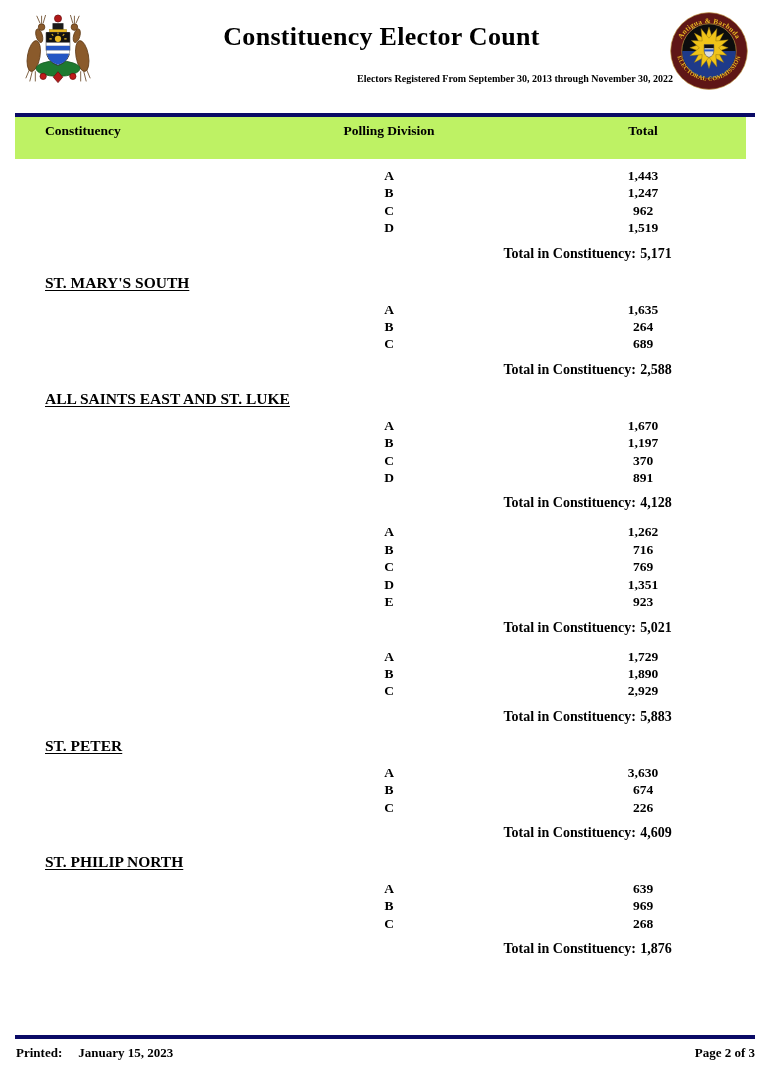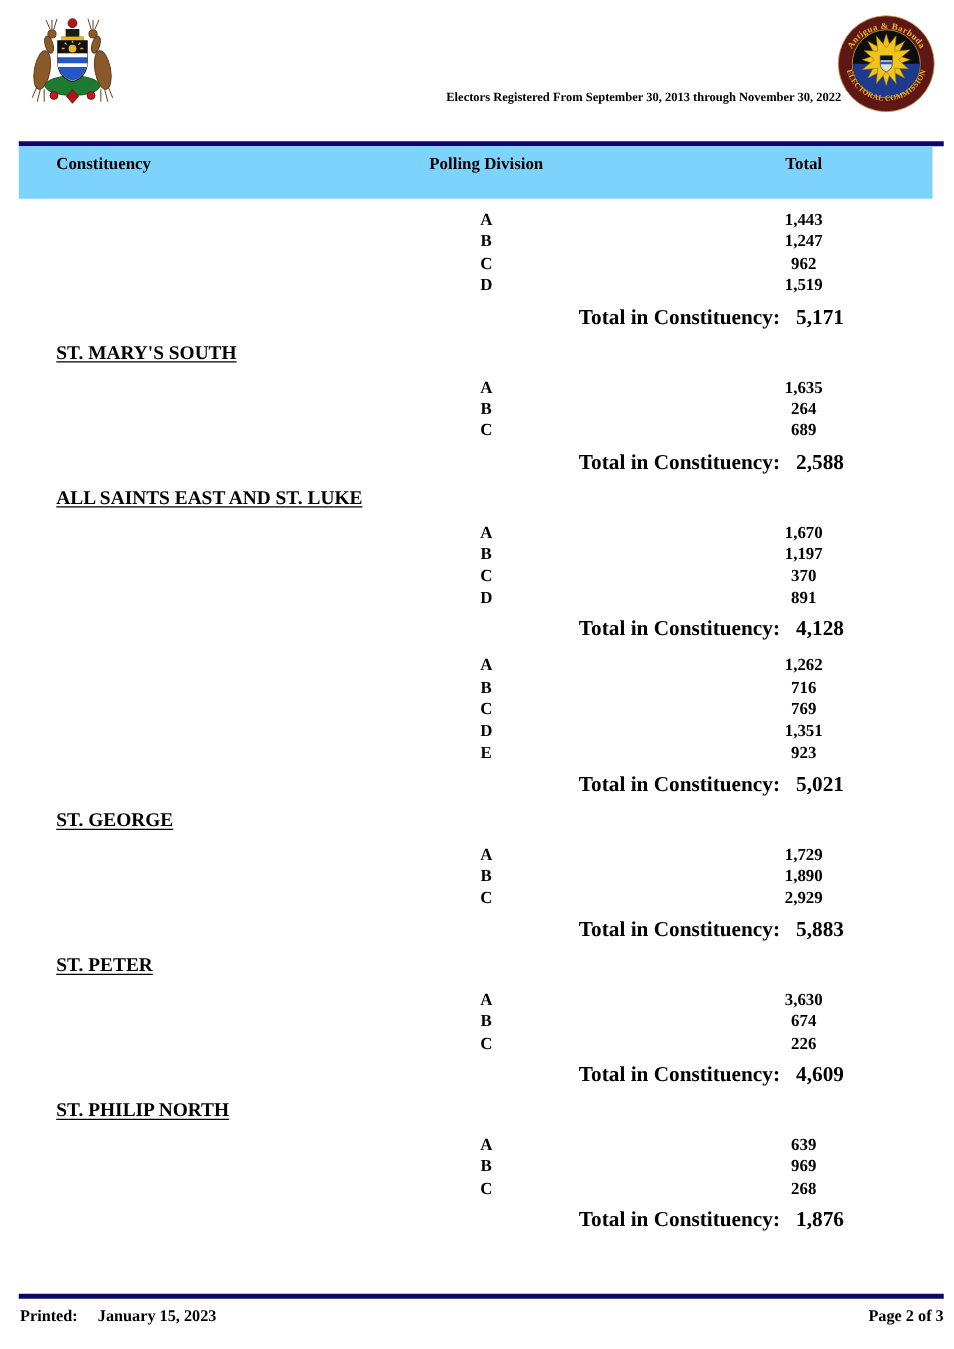--- a/index.html
+++ b/index.html
@@ -38,21 +38,21 @@
   
   .sections { position:absolute; left:15px; top:167px; width:740px; }
   .section { margin:0; }
   .section-name {
     padding-left:30px; font-size:15.5px; margin-bottom:9px;
   }
   .section-name span { text-decoration:underline; text-underline-offset:2px; }
   .division-row { line-height:17.4px; }
   .total-row {
     width:661px; display:flex; justify-content:flex-end;
-    margin-top:8px; font-size:17px; line-height:17px;gap:12px;
+    margin-top:8px; font-size:14px; line-height:17px;
   }
   .total-row .total-value { width:40px; text-align:center; }
   .section-gap { height:12px; }
 
   
   .footer-rule { position:absolute; left:15px; top:1035px; width:740px; height:4px; }
   .footer-row {
     position:absolute; left:16px; top:1045px; width:739px;
     display:flex; justify-content:space-between; font-size:13px;
   }
@@ -98,20 +98,21 @@
       <rect x="35" y="57" width="30" height="4" fill="#fff" stroke="#999" stroke-width="0.4"></rect>
       <path d="M36,61 h28 q-2,11 -14,14 q-12,-3 -14,-14 z" fill="#2456c4"></path>
 
       <circle cx="31" cy="90" r="4" fill="#c01c1c" stroke="#700e0e"></circle>
       <circle cx="69" cy="90" r="4" fill="#c01c1c" stroke="#700e0e"></circle>
       <path d="M50,84 l6,7 l-6,7 l-6,-7 z" fill="#b01818" stroke="#700e0e"></path>
       <path d="M46,84 l4,-5 l4,5" fill="none" stroke="#1e7a30" stroke-width="1.6"></path>
     </svg>
   </div>
 
+  <div class="title">Constituency Elector Count</div>
   <div class="subtitle">Electors Registered From September 30, 2013 through November 30, 2022</div>
 
   <div class="logo-right">
     <svg viewBox="0 0 100 100" width="80" height="80" aria-hidden="true">
       <circle cx="50" cy="50" r="48" fill="#5f1616"></circle>
       <circle cx="50" cy="50" r="48" fill="none" stroke="#caa64a" stroke-width="0.8"></circle>
       <circle cx="50" cy="50" r="34" fill="#0d0d0d" stroke="#caa64a" stroke-width="0.8"></circle>
       <path d="M16.5,50 a33.5,33.5 0 0 0 67,0 z" fill="#1e3a8a"></path>
       <g fill="#f0c419" stroke="#8a6d10" stroke-width="0.5">
         <polygon points="74,46 61.1,50.6 68.4,64.4 54.6,57.1 50,72 45.4,57.1 31.6,64.4 38.9,50.6 26,46 38.9,41.4 31.6,27.6 45.4,34.9 50,20 54.6,34.9 68.4,27.6 61.1,41.4"></polygon>
@@ -129,21 +130,21 @@
       <text font-size="9" font-weight="bold" fill="#e8b923" letter-spacing="0.4" text-anchor="middle">
         <textPath href="#arcTop" startOffset="50%">Antigua &amp; Barbuda</textPath>
       </text>
       <text font-size="7.6" font-weight="bold" fill="#e8b923" letter-spacing="0.3" text-anchor="middle">
         <textPath href="#arcBot" startOffset="50%">ELECTORAL COMMISSION</textPath>
       </text>
     </svg>
   </div>
 
   <div class="top-rule" style="background: rgb(10, 10, 102);"></div>
-  <div class="header-band" style="background: #7dd3fc;">
+  <div class="header-band" style="background: #bef264;">
     <div class="grid-cols">
       <div class="cell-left">Constituency</div>
       <div class="cell-center">Polling Division</div>
       <div></div>
       <div class="cell-center">Total</div>
     </div>
   </div>
 
   <div class="sections">
   <div class="section">
@@ -290,21 +291,20 @@
   </div>
 </div>
     <div class="total-row">
       <span>Total in Constituency:</span>
       <span class="total-value">5,021</span>
     </div>
     <div class="section-gap"></div>
   </div>
 
   <div class="section">
-    <div class="section-name"><span>ST. GEORGE</span></div>
     <div>
   <div class="grid-cols division-row">
     <div></div>
     <div class="cell-center">A</div>
     <div></div>
     <div class="cell-right">1,729</div>
   </div>
 
   <div class="grid-cols division-row">
     <div></div>

